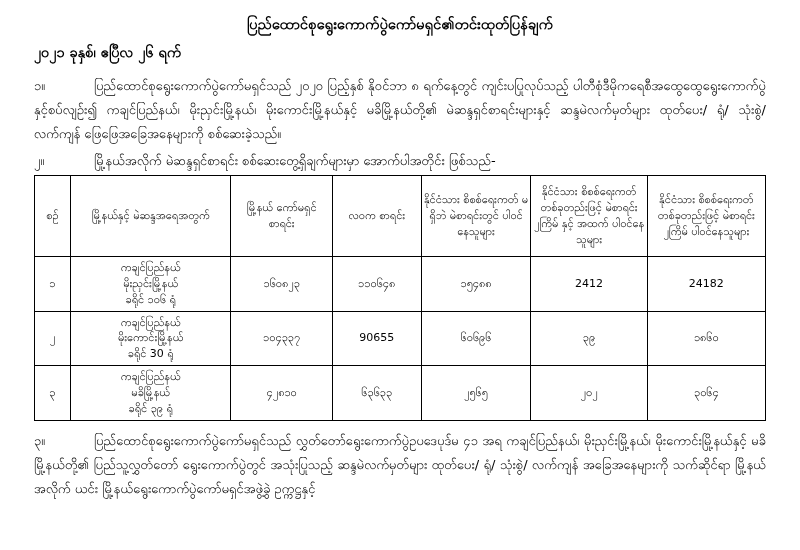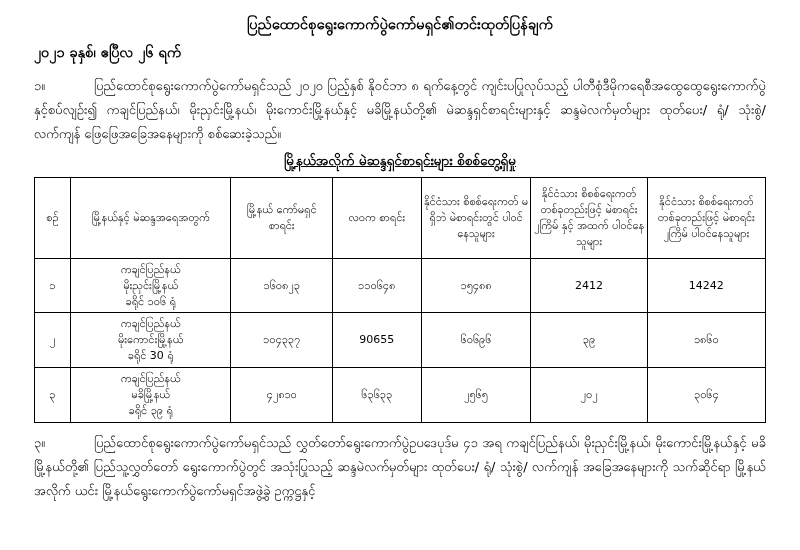--- a/index.html
+++ b/index.html
@@ -100,22 +100,24 @@
 
 <div class="page">
 
   <div class="doc-title">ပြည်ထောင်စုရွေးကောက်ပွဲကော်မရှင်၏တင်းထုတ်ပြန်ချက်</div>
   <div class="doc-subtitle">၂၀၂၁ ခုနှစ်၊ ဧပြီလ ၂၆ ရက်</div>
 
   <p class="para">
     <span class="marker">၁။</span><span class="indent"></span><span>ပြည်ထောင်စုရွေးကောက်ပွဲကော်မရှင်သည် ၂၀၂၀ ပြည့်နှစ် နိုဝင်ဘာ ၈ ရက်နေ့တွင် ကျင်းပပြုလုပ်သည့် ပါတီစုံဒီမိုကရေစီအထွေထွေရွေးကောက်ပွဲနှင့်စပ်လျဉ်း၍ ကချင်ပြည်နယ်၊ မိုးညှင်းမြို့နယ်၊ မိုးကောင်းမြို့နယ်နှင့် မခိမြို့နယ်တို့၏ မဲဆန္ဒရှင်စာရင်းများနှင့် ဆန္ဒမဲလက်မှတ်များ ထုတ်ပေး/ ရုံ/ သုံးစွဲ/ လက်ကျန် ဖြေဖြေအခြေအနေများကို စစ်ဆေးခဲ့သည်။</span>
   </p>
 
+  <p class="para">
+    <span class="marker">၂။</span><span class="indent"></span><span>မြို့နယ်အလိုက် မဲဆန္ဒရှင်စာရင်း စစ်ဆေးတွေ့ရှိချက်များမှာ အောက်ပါအတိုင်း ဖြစ်သည်-</span>
+  </p>
 
-  <div class="table-caption">မြို့နယ်အလိုက် မဲဆန္ဒရှင်စာရင်းများ စိစစ်တွေ့ရှိမှု</div>
 
   <table class="data">
     <colgroup>
       <col class="col-no">
       <col class="col-name">
       <col class="col-c">
       <col class="col-d">
       <col class="col-e">
       <col class="col-f">
       <col class="col-g">
@@ -136,21 +138,21 @@
         <td>၁</td>
         <td class="cell-name">
           <span class="nowrapline">ကချင်ပြည်နယ်</span>
           <span class="nowrapline">မိုးညှင်းမြို့နယ်</span>
           <span class="nowrapline">ခရိုင် ၁၀၆ ရုံ</span>
         </td>
         <td>၁၆၀၈၂၃</td>
         <td>၁၁၀၆၄၈</td>
         <td>၁၅၄၈၈</td>
         <td>2412</td>
-        <td>14242</td>
+        <td>24182</td>
       </tr>
       <tr>
         <td>၂</td>
         <td class="cell-name">
           <span class="nowrapline">ကချင်ပြည်နယ်</span>
           <span class="nowrapline">မိုးကောင်းမြို့နယ်</span>
           <span class="nowrapline">ခရိုင် 30 ရုံ</span>
         </td>
         <td>၁၀၄၃၃၇</td>
         <td>90655</td>

